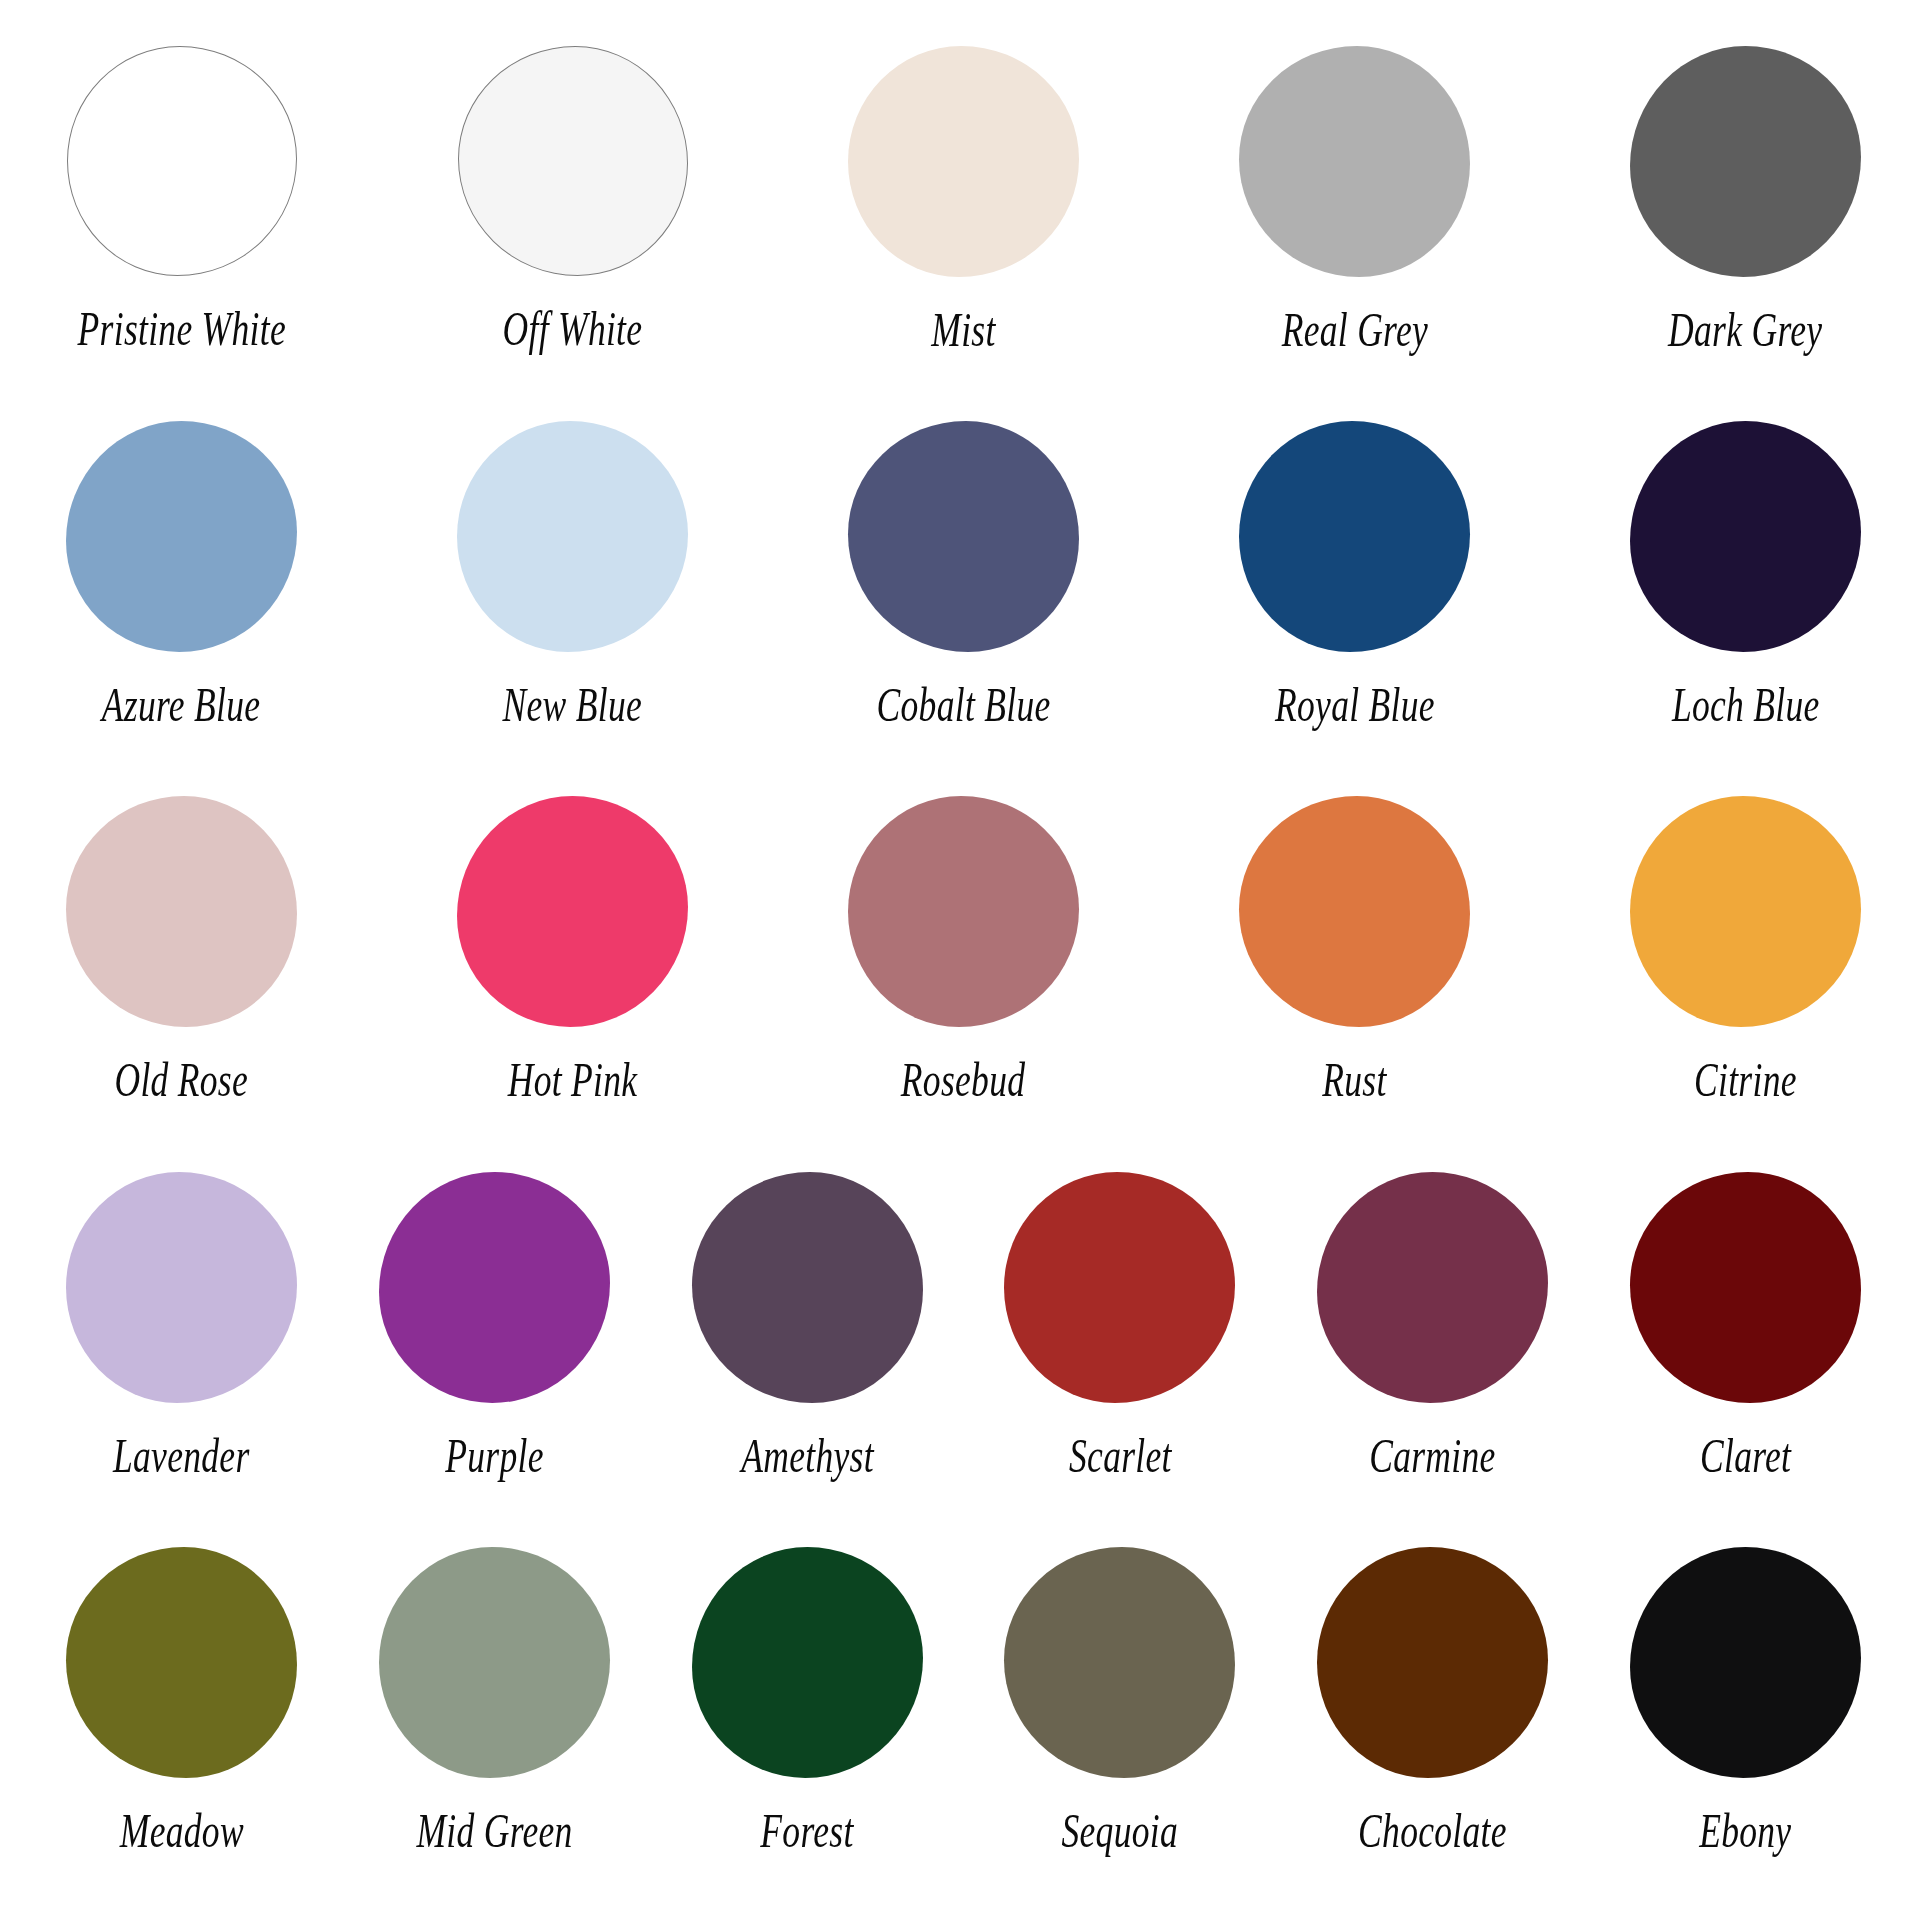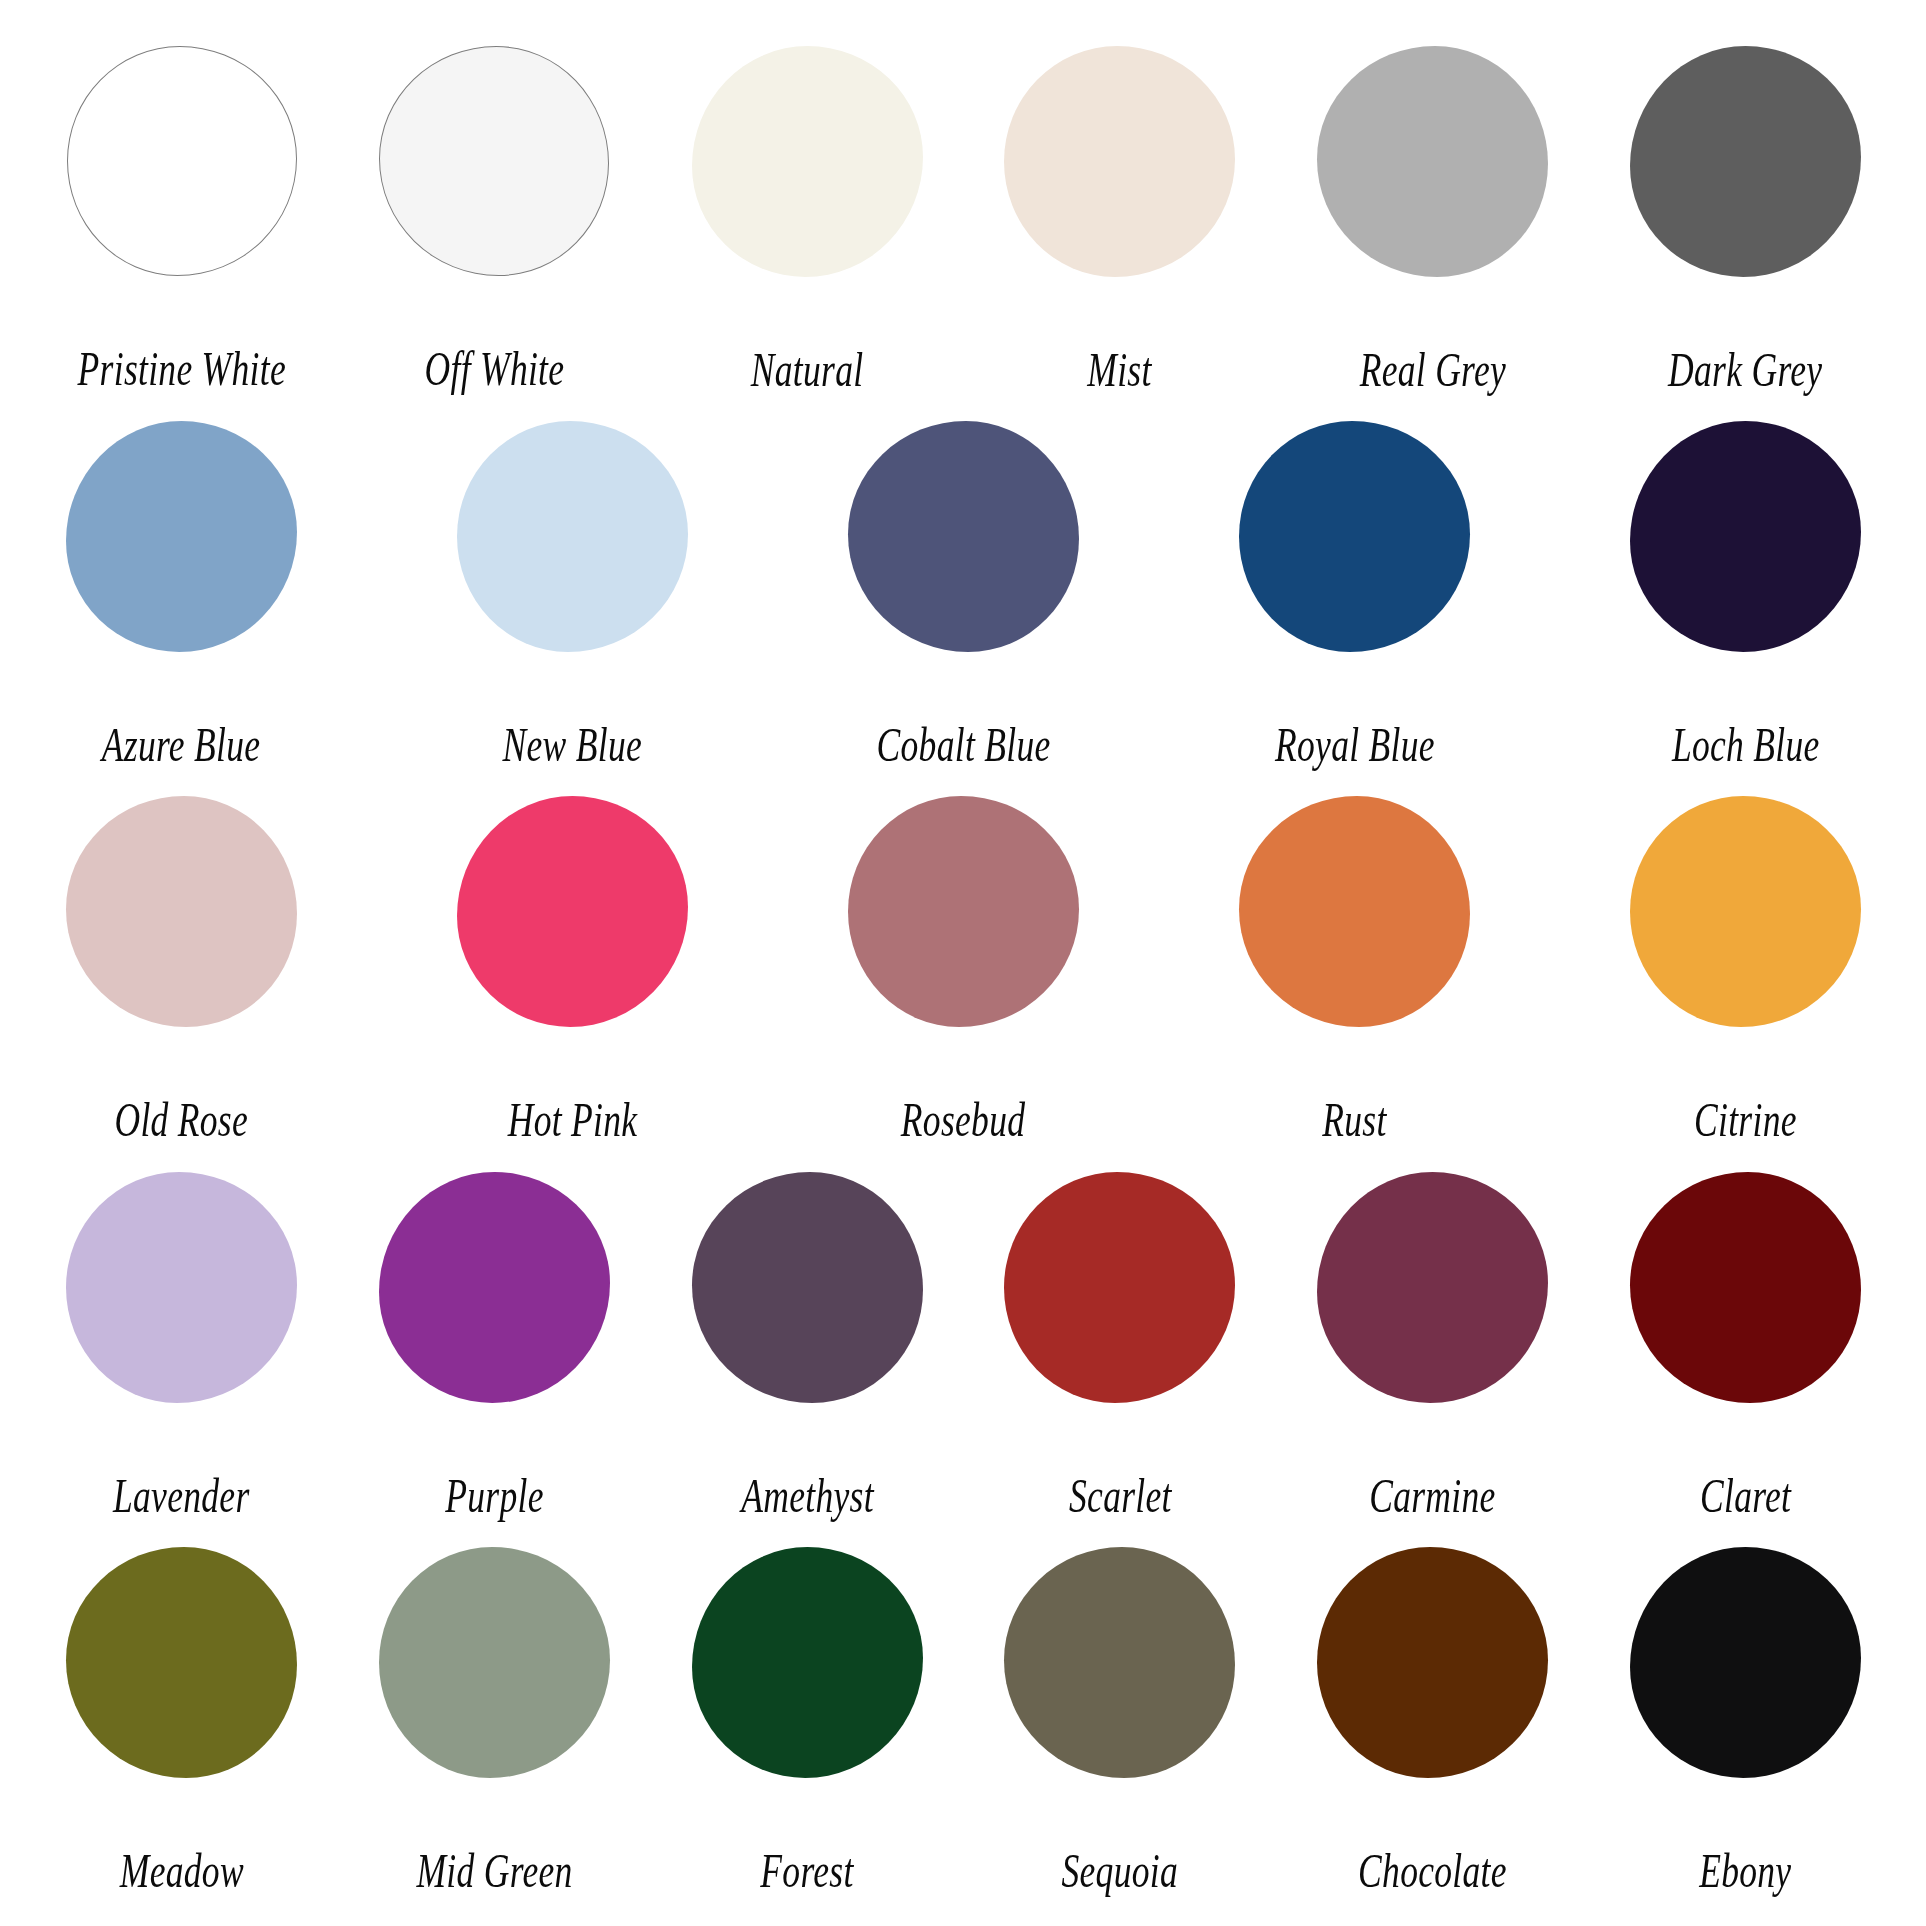--- a/index.html
+++ b/index.html
@@ -36,21 +36,20 @@
     margin: 0 0 19px 0;
   }
   .palette-row:last-child { margin-bottom: 0; }
 
   .swatch-cell {
     width: 301px;
     display: flex;
     flex-direction: column;
     align-items: center;
     justify-content: flex-start;
-    gap: 40px;
   }
 
   .swatch-disc {
     width: 231px;
     height: 231px;
     border-radius: 50% 50% 50% 50% / 50% 50% 50% 50%;
     background: #ffffff;
     position: relative;
     flex: 0 0 auto;
   }
@@ -87,24 +86,20 @@
   <div class="palette-row">
     <div class="swatch-cell">
       <div class="swatch-disc outlined v1" title="Pristine White #FFFFFF" style="background-color: rgb(255, 255, 255);"></div>
       <div class="swatch-label">Pristine White</div>
     </div>
     <div class="swatch-cell">
       <div class="swatch-disc outlined v2" title="Off White #F5F5F5" style="background-color: rgb(245, 245, 245);"></div>
       <div class="swatch-label">Off White</div>
     </div>
     <div class="swatch-cell">
-      <div class="swatch-disc v3" title="Natural #F4F2E7" style="background-color: rgb(244, 242, 231);"></div>
-      <div class="swatch-label">Natural</div>
-    </div>
-    <div class="swatch-cell">
       <div class="swatch-disc v1" title="Mist #F0E4D9" style="background-color: rgb(240, 228, 217);"></div>
       <div class="swatch-label">Mist</div>
     </div>
     <div class="swatch-cell">
       <div class="swatch-disc v2" title="Real Grey #B0B0B0" style="background-color: rgb(176, 176, 176);"></div>
       <div class="swatch-label">Real Grey</div>
     </div>
     <div class="swatch-cell">
       <div class="swatch-disc v3" title="Dark Grey #5E5E5E" style="background-color: rgb(94, 94, 94);"></div>
       <div class="swatch-label">Dark Grey</div>

